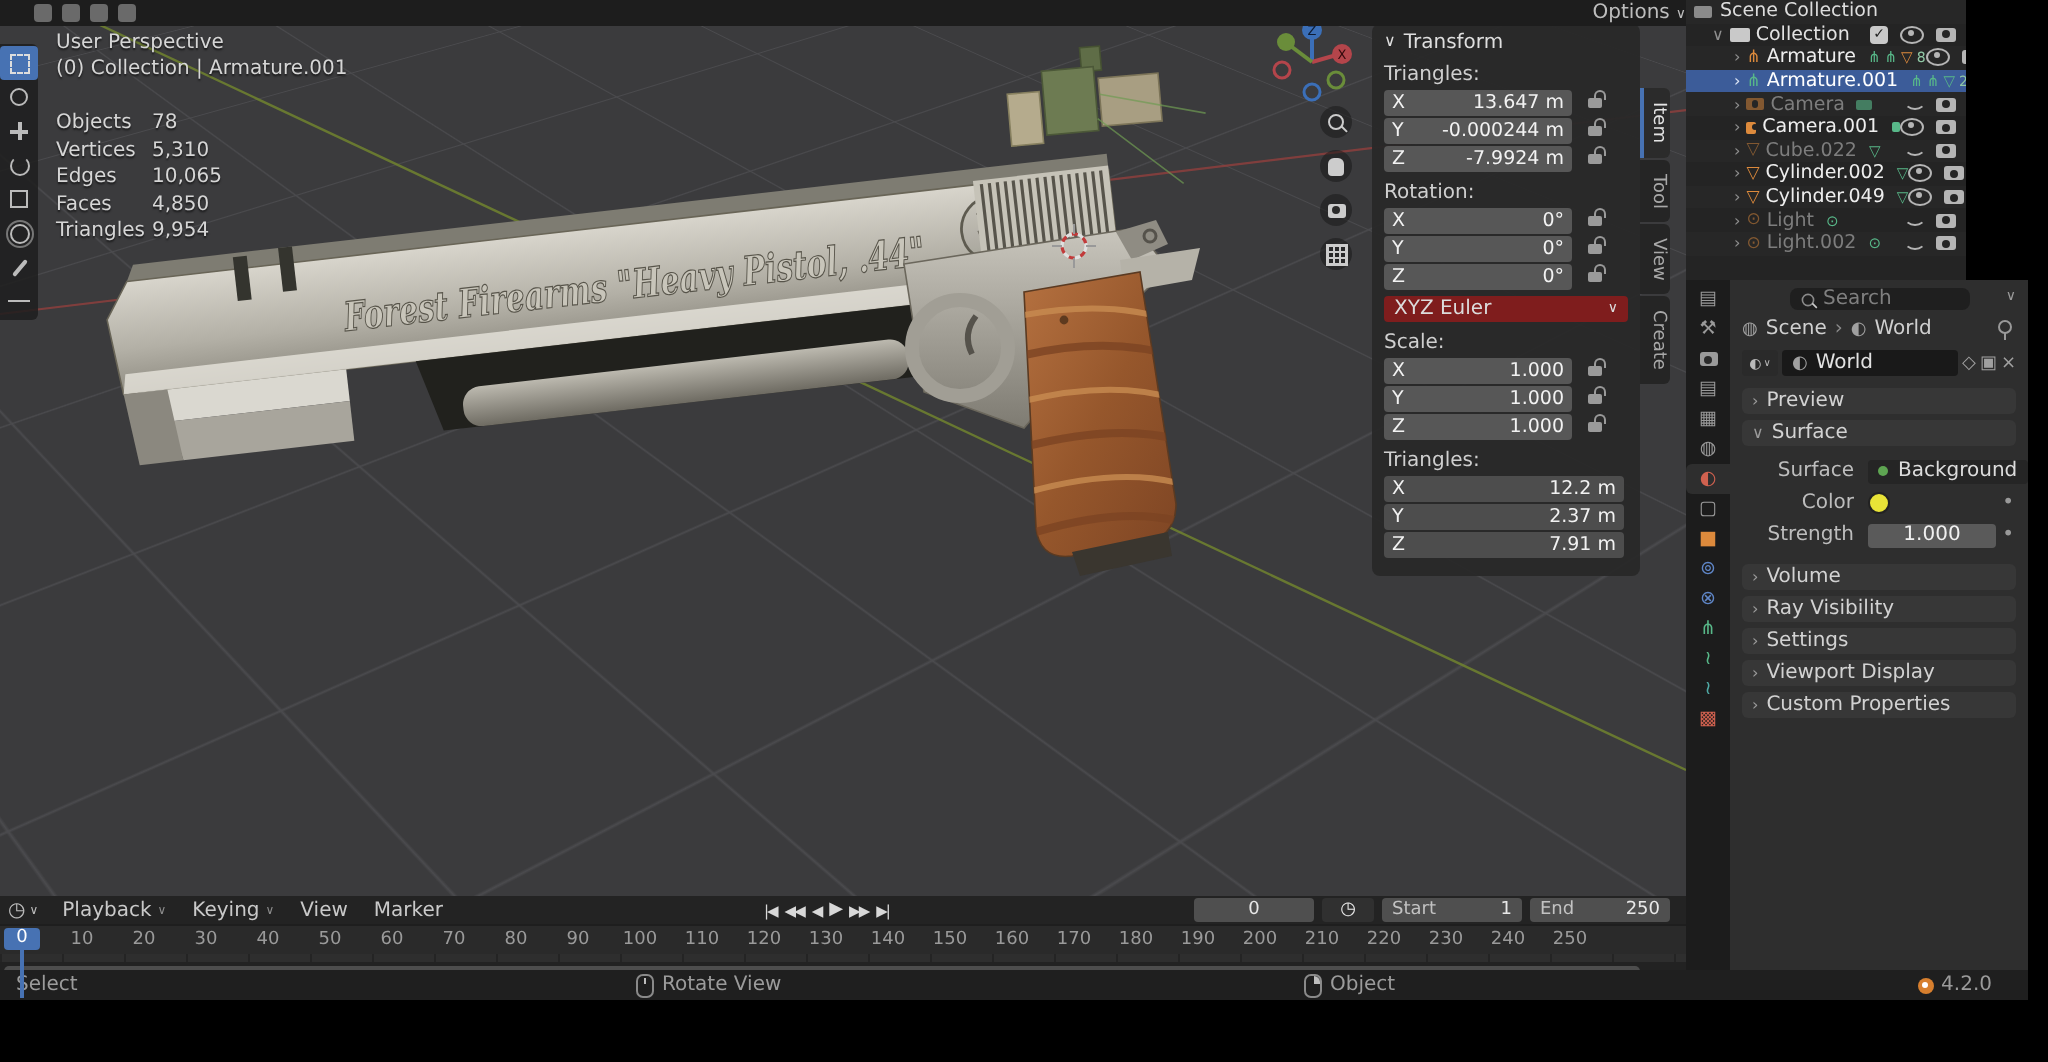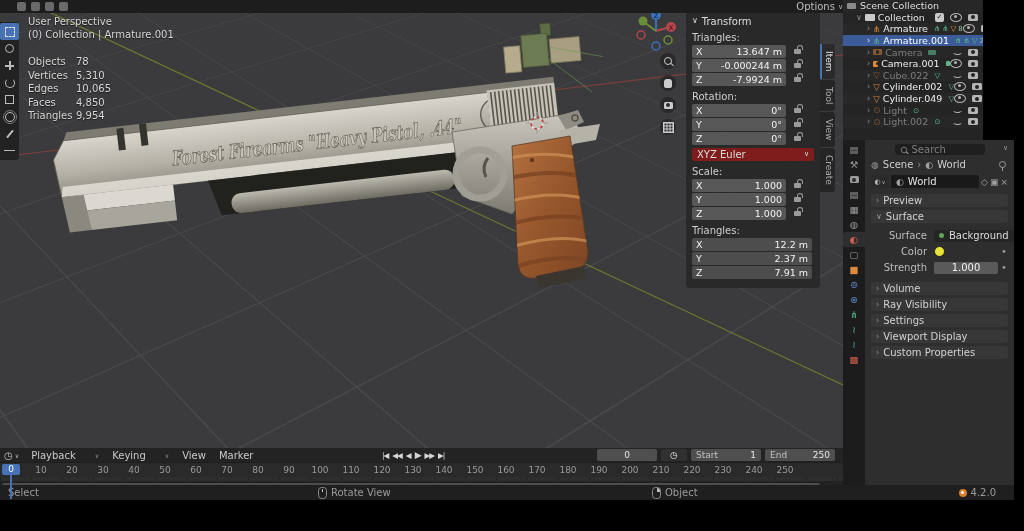--- a/index.html
+++ b/index.html
@@ -57,21 +57,21 @@
   .np-drop{display:flex;justify-content:space-between;background:#7f1d1d;border-radius:2px;height:13px;line-height:13px;padding:0 5px;margin:3px 0;color:#dcdcdc;}
   
   #n-tabs{position:absolute;left:820px;top:44px;width:15px;z-index:24;display:flex;flex-direction:column;gap:1px;}
   .ntab{writing-mode:vertical-rl;font-size:9px;color:#a8a8a8;background:#252525;padding:7px 1px;border-radius:0 3px 3px 0;text-align:center;}
   .ntab.active{background:#2b2b2b;color:#e3e3e3;border-left:2px solid #4772b3;}
   
   #timeline{position:absolute;left:0;top:448px;width:843px;height:37px;background:#2b2b2b;}
   #tl-header{position:relative;height:14px;background:#232323;display:flex;align-items:center;}
   .tl-ed{display:flex;align-items:center;gap:2px;margin-left:4px;color:#bdbdbd;}
   .tl-menus{display:flex;gap:13px;margin-left:12px;color:#c9c9c9;}
-  .tl-menu{display:flex;gap:19px;align-items:center;}
+  .tl-menu{display:flex;gap:3px;align-items:center;}
   .tl-play{position:absolute;left:382px;top:0;height:14px;display:flex;align-items:center;gap:4px;color:#d8d8d8;font-size:7.5px;letter-spacing:-1px;}
   .tl-fields{position:absolute;right:8px;top:1px;display:flex;gap:4px;height:12px;font-size:9px;}
   .tl-f{background:#4f4f4f;border-radius:2px;display:flex;align-items:center;justify-content:space-between;padding:0 5px;color:#e8e8e8;}
   .tl-f .fl{color:#c2c2c2;margin-right:6px;}
   #tl-ruler{position:relative;height:14px;background:#2a2a2a;border-top:1px solid #1e1e1e;}
   .tick{position:absolute;top:2px;width:30px;text-align:center;color:#9a9a9a;font-size:9px;}
   #cur-frame{position:absolute;left:2px;top:1px;width:18px;height:11px;background:#4772b3;border-radius:2px;color:#fff;text-align:center;line-height:11px;font-size:9px;z-index:3;}
   #cur-line{position:absolute;left:10px;top:12px;width:2px;height:24px;background:#4772b3;z-index:2;}
   #tl-track{height:4px;background:#2e2e2e;background-image:linear-gradient(90deg,#242424 1px,transparent 1px);background-size:31px 100%;}
   #tl-scroll{position:relative;height:8px;background:#222;}

